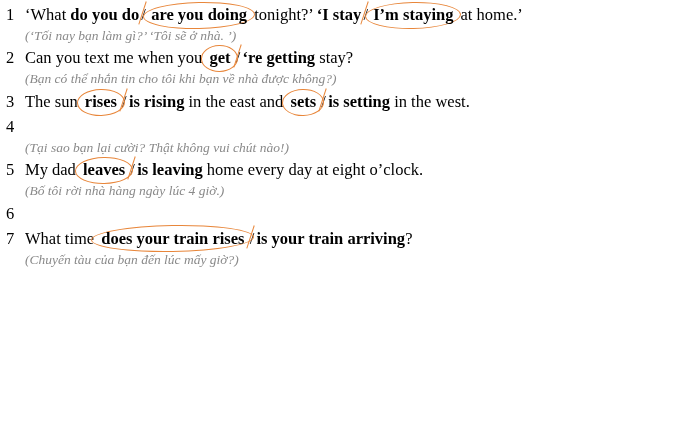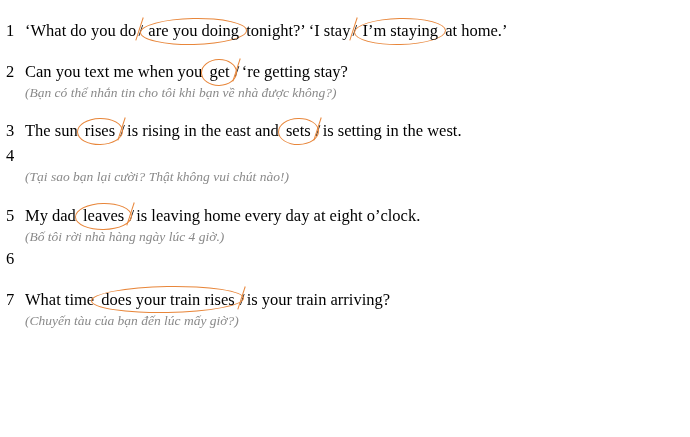--- a/index.html
+++ b/index.html
@@ -32,22 +32,21 @@
   }
   .q-num {
     width: 19px;
     flex: 0 0 19px;
     font-size: 16.5px;
   }
   .q-text {
     position: relative;
   }
   .bold {
-    font-weight: normal;
-    margin-top: 16px;
+    font-weight: bold;
   }
   .trans {
     font-size: 13.5px;
     font-style: italic;
     color: #8a8a8a;
     margin: 3px 0 0 25px;
     line-height: 1.15;
     white-space: nowrap;
   }
   
@@ -99,20 +98,21 @@
 </style>
 </head>
 <body>
 
 <div class="sheet">
   <div id="items">
       <div class="q-row">
         <span class="q-num">1</span>
         <span class="q-text"><span>‘What </span><span class="bold">do you do</span><span class="slash">/</span><span class="circled bold">are you doing</span><span> tonight?’ </span><span class="bold">‘I stay</span><span class="slash">/</span><span class="circled bold">I’m staying</span><span> at home.’</span></span>
       </div>
+      <div class="trans">(‘Tối nay bạn làm gì?’ ‘Tôi sẽ ở nhà. ’)</div>
       <div class="q-row">
         <span class="q-num">2</span>
         <span class="q-text"><span>Can you text me when you </span><span class="circled bold">get</span><span class="slash">/</span><span class="bold">‘re getting</span><span> stay?</span></span>
       </div>
       <div class="trans">(Bạn có thể nhắn tin cho tôi khi bạn về nhà được không?)</div>
       <div class="q-row">
         <span class="q-num">3</span>
         <span class="q-text"><span>The sun </span><span class="circled bold">rises</span><span class="slash">/</span><span class="bold">is rising</span><span> in the east and </span><span class="circled bold">sets</span><span class="slash">/</span><span class="bold">is setting</span><span> in the west.</span></span>
       </div>
       <div class="q-row">

